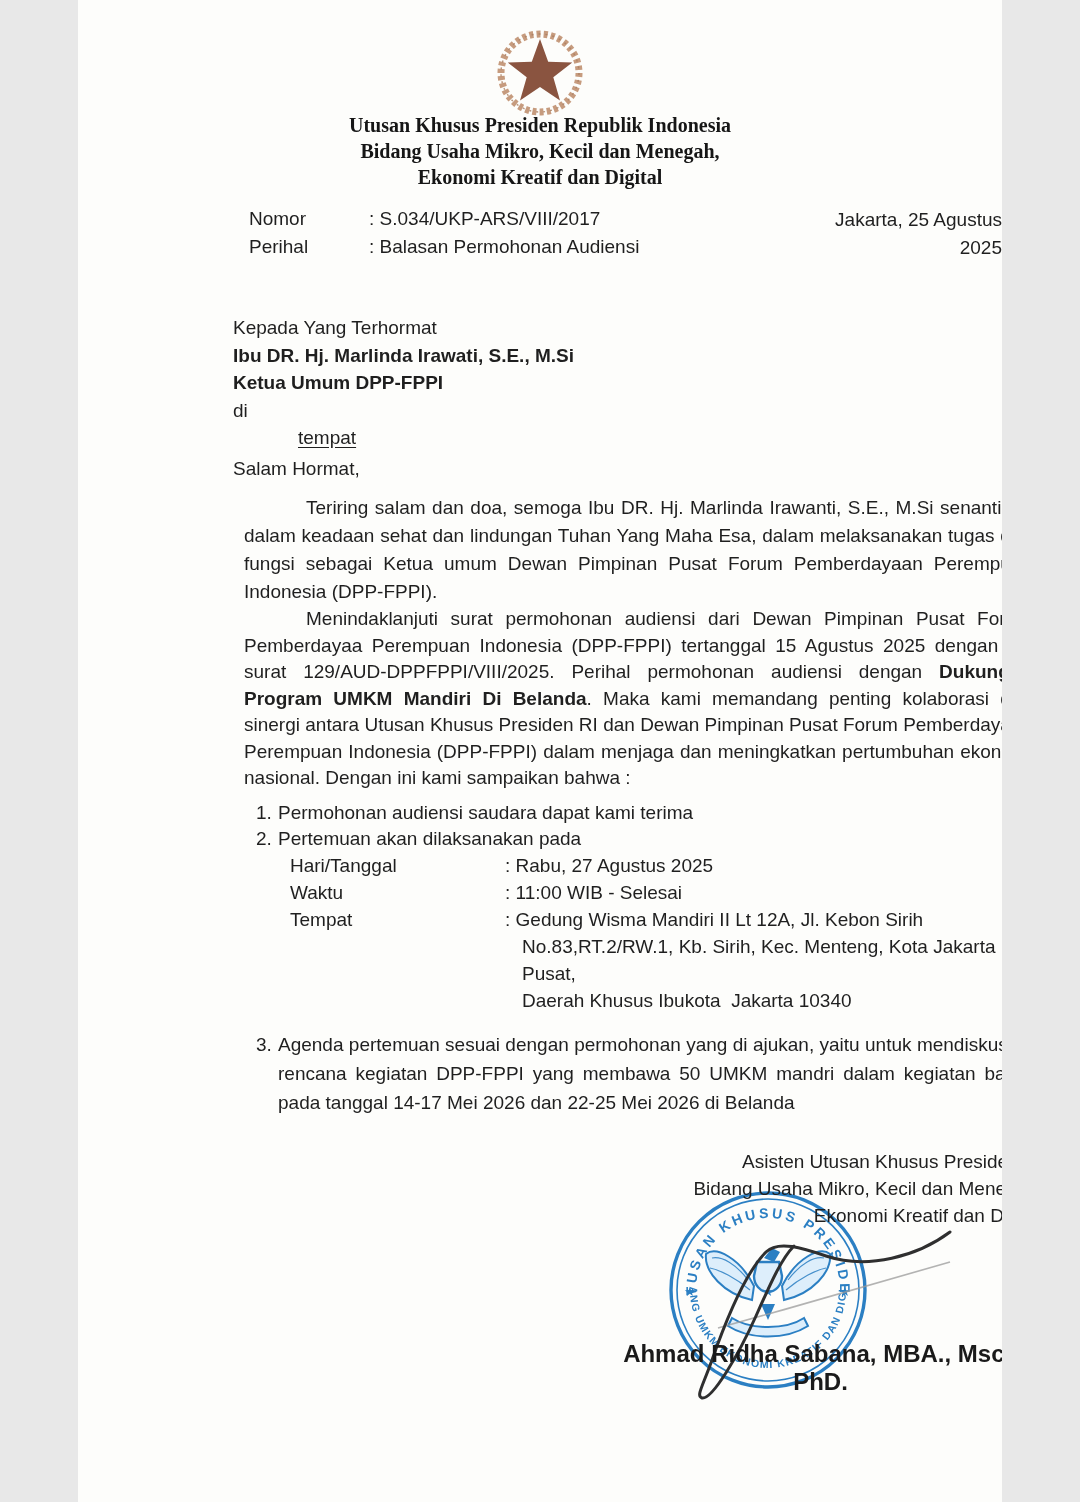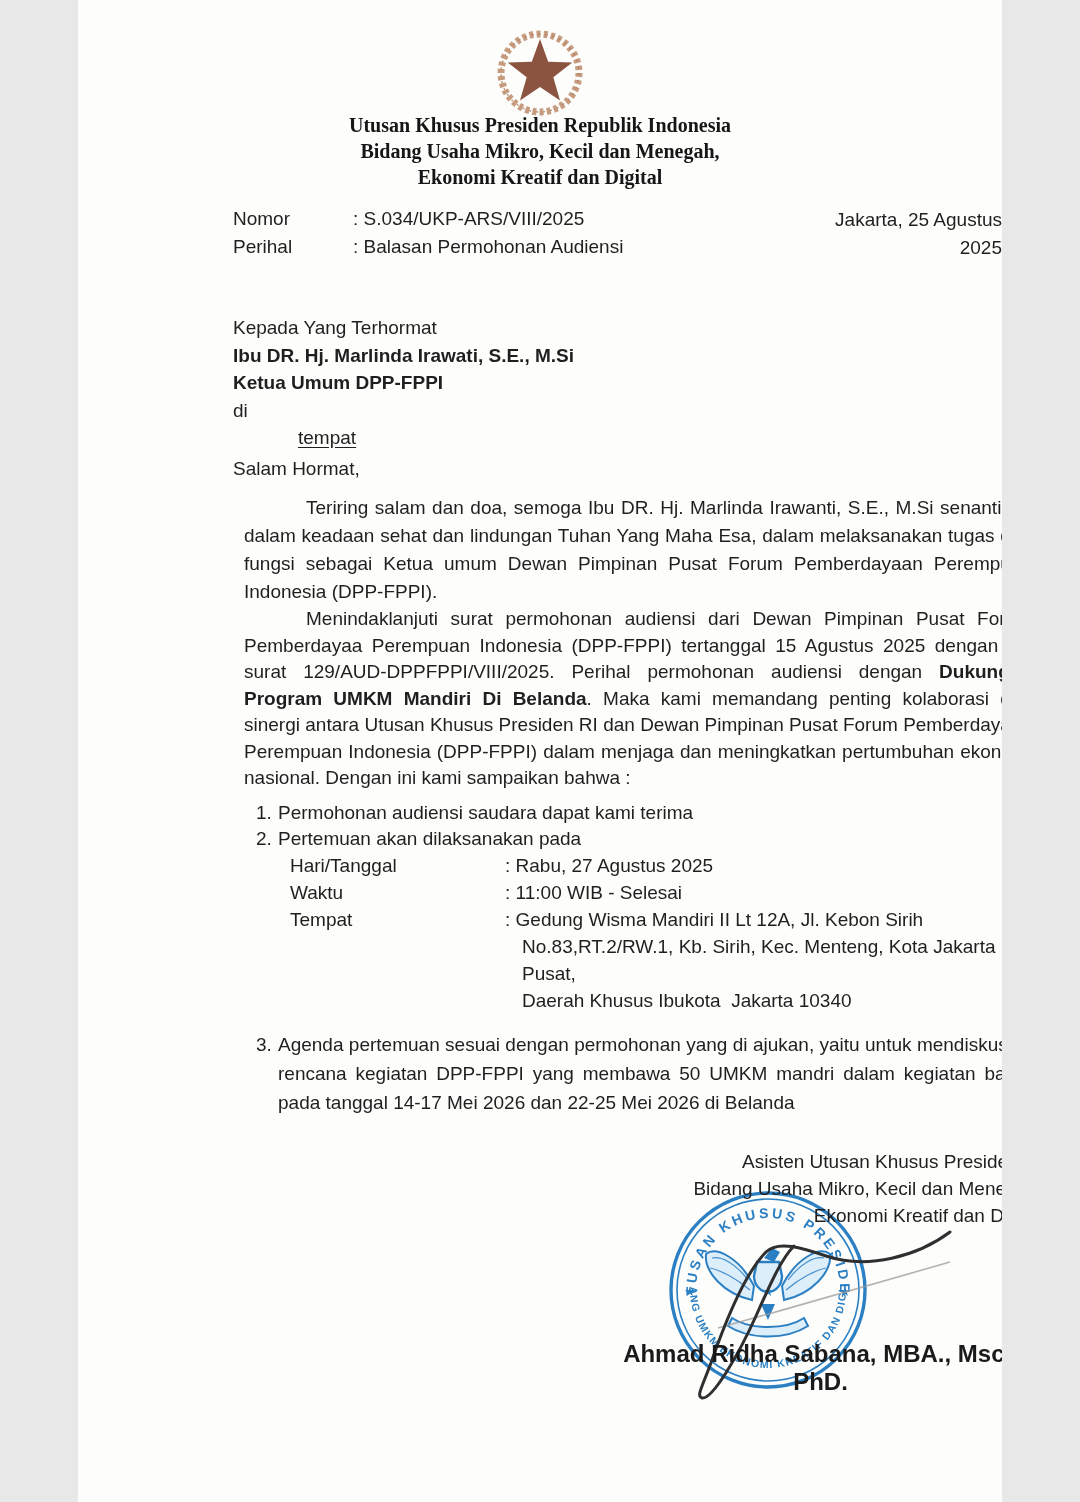--- a/index.html
+++ b/index.html
@@ -11,21 +11,21 @@
     background:#fdfdfb;
     font-family:"Liberation Sans", sans-serif;
     font-size:19px;
     color:#1f1f1f;
     overflow:hidden;
   }
   .emblem{position:absolute;top:26px;left:50%;transform:translateX(-50%);}
   .org{position:absolute;top:112px;left:0;width:100%;text-align:center;
        font-family:"Liberation Serif", serif;font-weight:bold;font-size:20px;
        line-height:26px;color:#161616;}
-  .meta{position:absolute;top:205px;left:155px;width:560px;}
+  .meta{position:absolute;top:205px;left:171px;width:560px;}
   .meta-row{display:grid;grid-template-columns:120px 1fr;line-height:27.5px;}
   .meta-date{position:absolute;top:206px;left:712px;line-height:27.5px;text-align:right;}
   .recipient{position:absolute;top:314px;left:155px;line-height:27.5px;}
   .recipient .bold{font-weight:bold;}
   .tempat{margin-left:65px;text-decoration:underline;text-underline-offset:3px;}
   .greeting{position:absolute;top:458px;left:155px;}
   .bodycol{position:absolute;top:494px;left:166px;width:788px;}
   .para{text-align:justify;text-indent:62px;line-height:28px;margin:0;}
   .para.p2{line-height:26.5px;}
   .list{margin-top:8px;}
@@ -60,21 +60,21 @@
 
   <div class="org">
     <div>Utusan Khusus Presiden Republik Indonesia</div>
     <div>Bidang Usaha Mikro, Kecil dan Menegah,</div>
     <div>Ekonomi Kreatif dan Digital</div>
   </div>
 
   <div class="meta">
     <div class="meta-row">
       <span>Nomor</span>
-      <span>: S.034/UKP-ARS/VIII/2025</span>
+      <span>: S.034/UKP-ARS/VIII/2017</span>
     </div>
     <div class="meta-row">
       <span>Perihal</span>
       <span>: Balasan Permohonan Audiensi</span>
     </div>
   </div>
   <div class="meta-date">Jakarta, 25 Agustus 2025</div>
 
   <div class="recipient">
     <div>Kepada Yang Terhormat</div>

